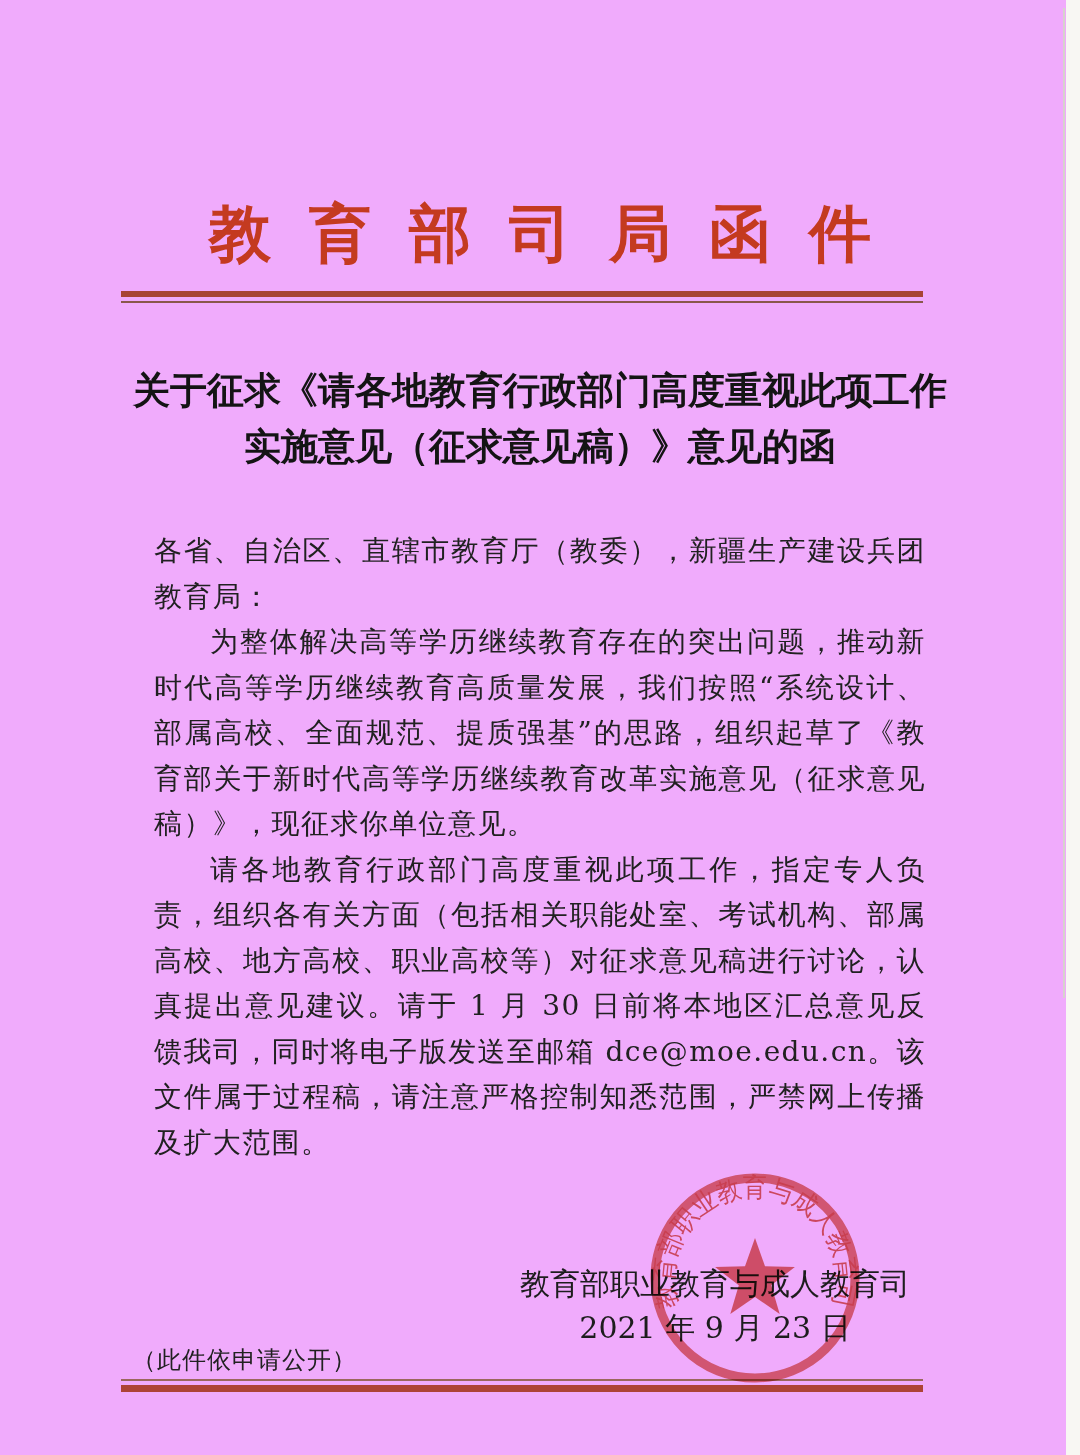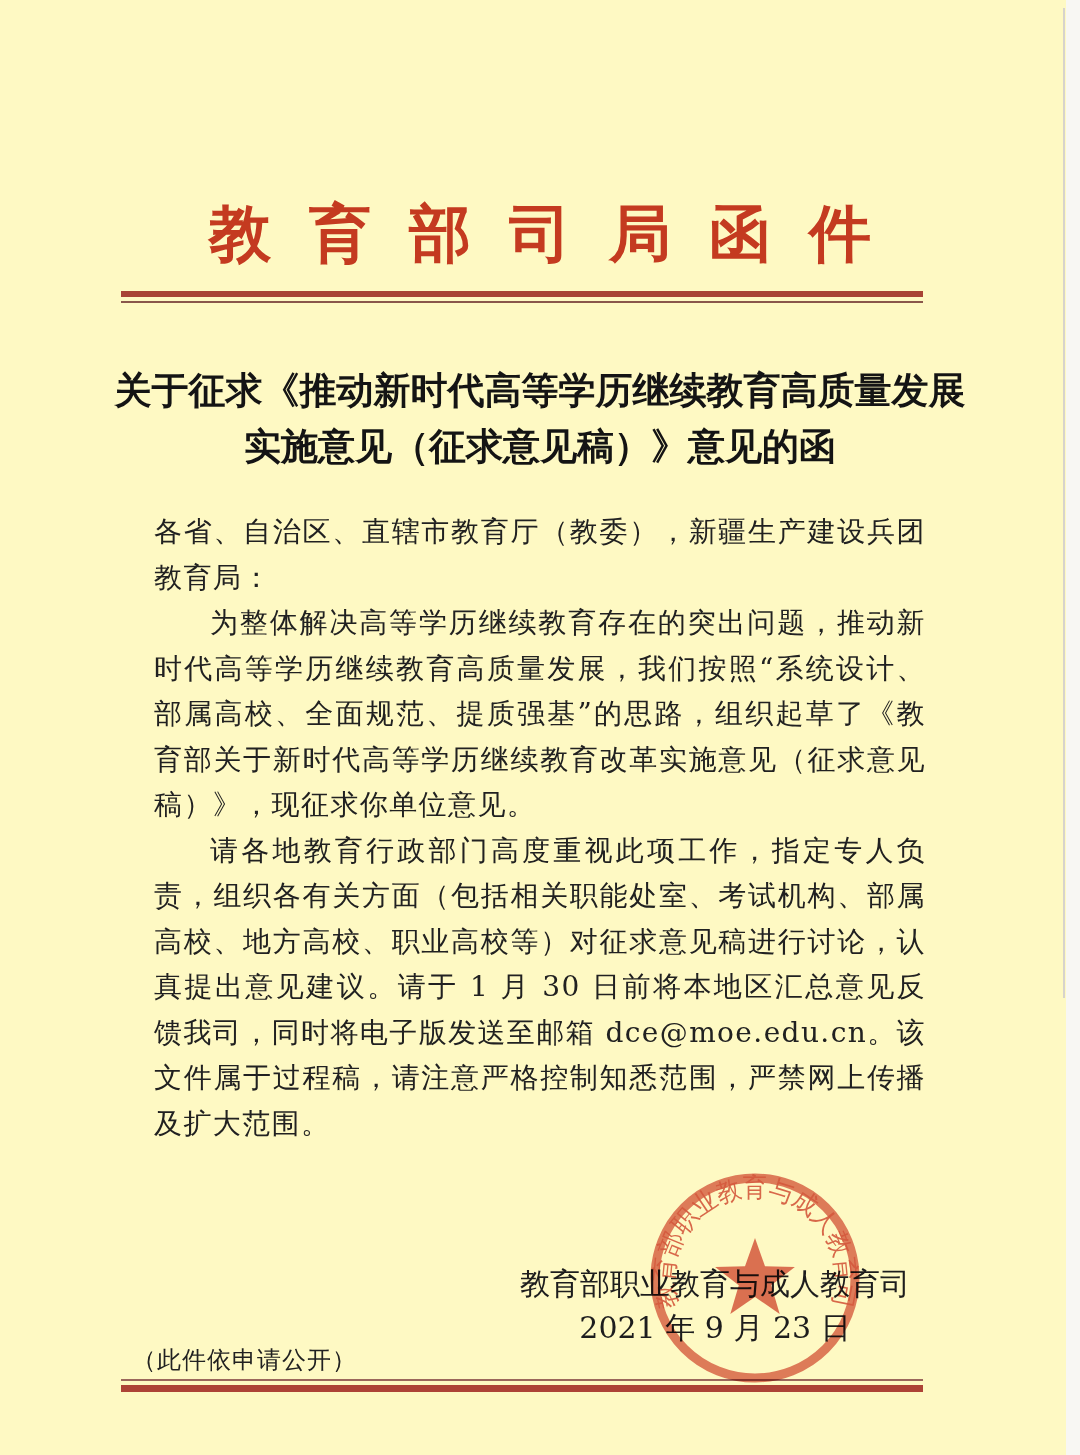--- a/index.html
+++ b/index.html
@@ -3,21 +3,21 @@
 <meta charset="utf-8">
 <style>
   html,body{margin:0;padding:0;}
   body{
     width:1080px;height:1455px;
     background:#f0eeea;
     font-family:"DejaVu Serif","Liberation Serif",serif;
   }
   .page{
     position:relative;width:1080px;height:1455px;
-    background:#fef9c3;overflow:hidden;text-decoration:underline;
+    background:#f0abfc;overflow:hidden;text-decoration:underline;
   }
   
   .scan-strip{
     position:absolute;left:1066px;top:0;width:14px;height:1455px;
     background:#f8f7f3;
   }
   .scan-edge-line{
     position:absolute;left:1063px;top:8px;width:2px;height:990px;
     background:#d7d3cc;
   }
@@ -33,21 +33,21 @@
   .rule-top .thick{height:6px;background:#a84334;}
   .rule-top .thin{height:2px;background:#8a574b;margin-top:4px;}
   
   .doc-title{
     position:absolute;top:362px;left:40px;width:1000px;
     text-align:center;color:#141414;
     font-size:37px;font-weight:bold;line-height:56px;
   }
   
   .body-text{
-    position:absolute;left:154px;top:509px;width:772px;
+    position:absolute;left:154px;top:528px;width:772px;
     font-size:28px;line-height:45.5px;letter-spacing:1.4px;
     color:#212121;text-align:justify;
   }
   .body-text p{margin:0;}
   .body-text p.indent{text-indent:2em;}
   .attachment{padding-left:145px;text-indent:-89px;}
   
   .sign-block{
     position:absolute;top:1262px;right:170px;
     text-align:center;color:#1d1d1d;
@@ -77,21 +77,21 @@
   <div class="scan-edge-line"></div>
 
   <div class="letterhead">教育部司局函件</div>
 
   <div class="rule-top">
     <div class="thick"></div>
     <div class="thin"></div>
   </div>
 
   <div class="doc-title">
-    <div>关于征求《推动新时代高等学历继续教育高质量发展</div>
+    <div>关于征求《请各地教育行政部门高度重视此项工作</div>
     <div>实施意见（征求意见稿）》意见的函</div>
   </div>
 
   <div class="body-text">
     <p>各省、自治区、直辖市教育厅（教委），新疆生产建设兵团教育局：</p>
     <p class="indent">为整体解决高等学历继续教育存在的突出问题，推动新时代高等学历继续教育高质量发展，我们按照“系统设计、部属高校、全面规范、提质强基”的思路，组织起草了《教育部关于新时代高等学历继续教育改革实施意见（征求意见稿）》，现征求你单位意见。</p>
     <p class="indent">请各地教育行政部门高度重视此项工作，指定专人负责，组织各有关方面（包括相关职能处室、考试机构、部属高校、地方高校、职业高校等）对征求意见稿进行讨论，认真提出意见建议。请于 1 月 30 日前将本地区汇总意见反馈我司，同时将电子版发送至邮箱 dce@moe.edu.cn。该文件属于过程稿，请注意严格控制知悉范围，严禁网上传播及扩大范围。</p>
   </div>
 
   <div class="sign-block">

